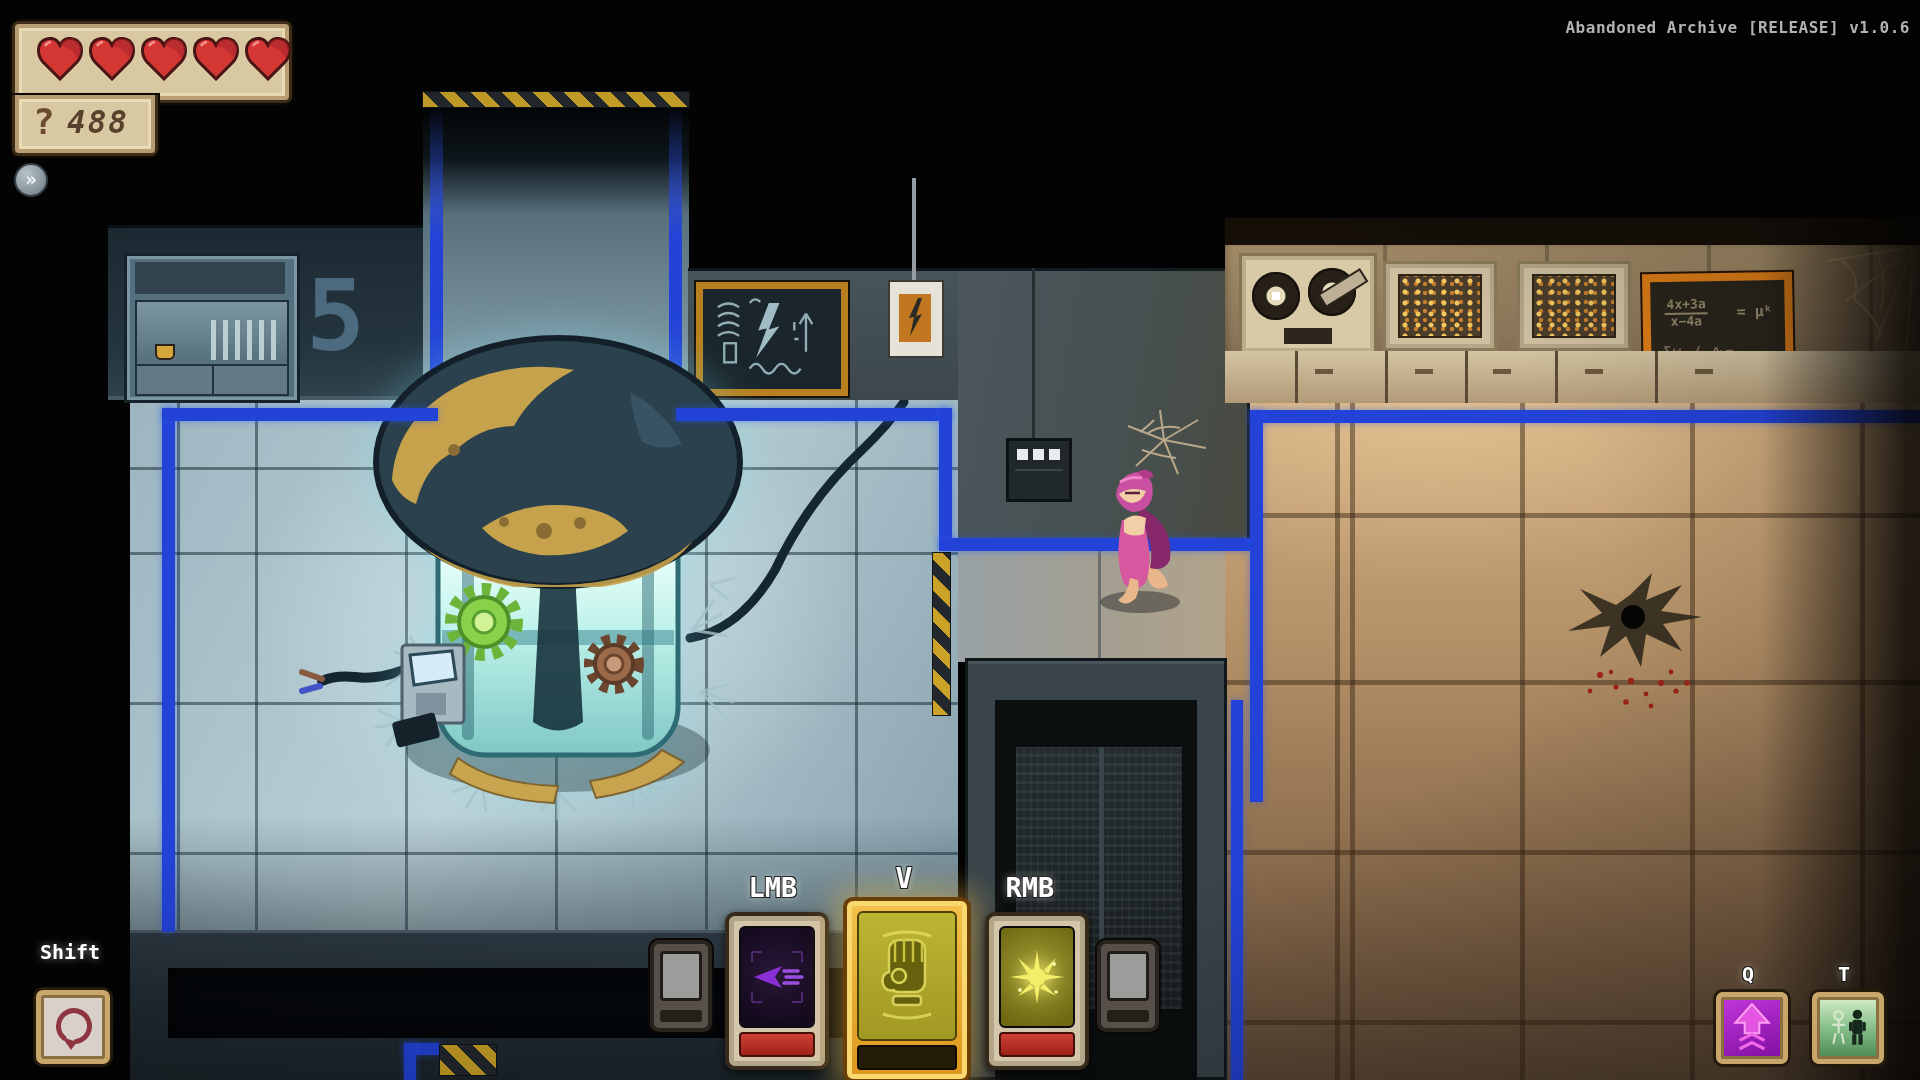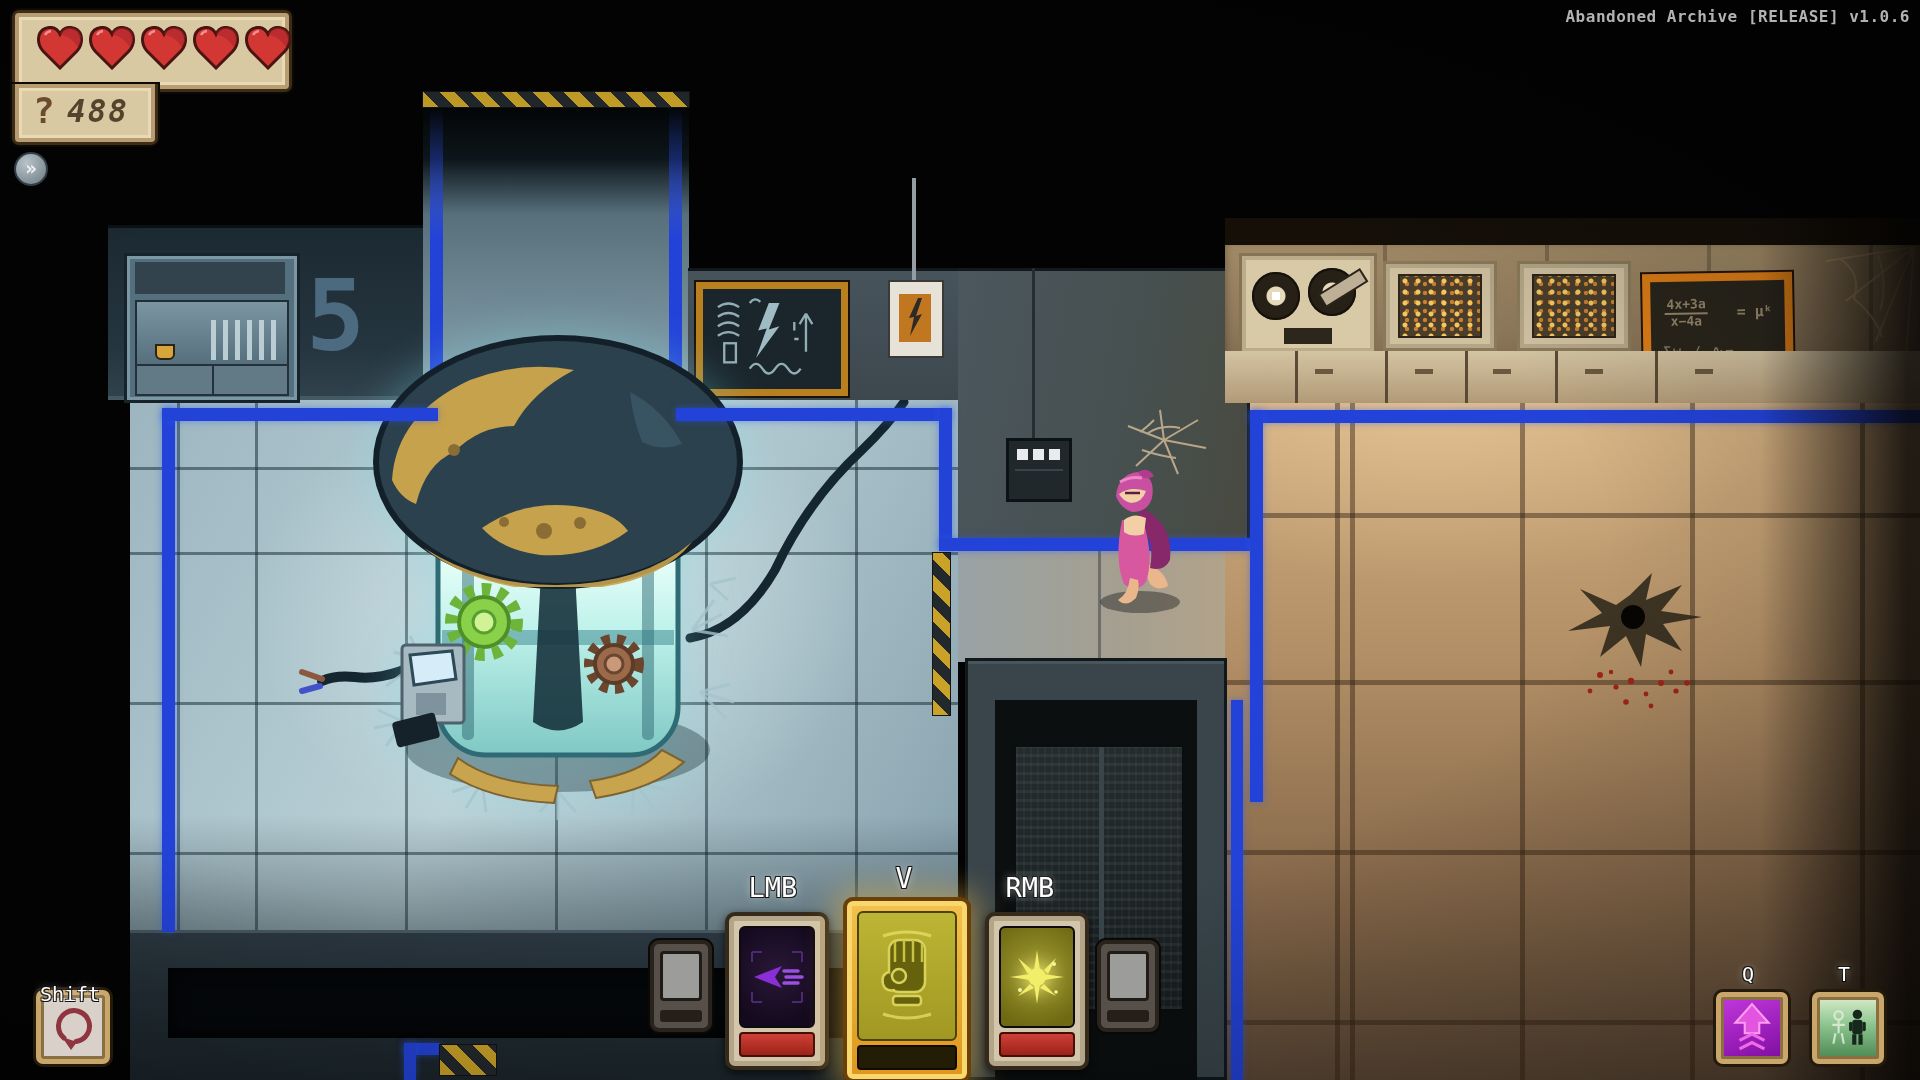--- a/index.html
+++ b/index.html
@@ -114,36 +114,36 @@
       repeating-linear-gradient(90deg,rgba(50,32,16,.45) 0 5px,transparent 5px 170px),
       repeating-linear-gradient(0deg,rgba(50,32,16,.45) 0 5px,transparent 5px 170px),
       radial-gradient(ellipse 500px 260px at 30% 0%,rgba(250,220,170,.4),transparent 70%),
       linear-gradient(180deg,#d2ae80 0%,#b18e65 38%,#86684a 72%,#5d4936 100%);
     background-position:125px 0,0 115px,0 0,0 0;}
   #right-vignette{left:1760px;top:218px;width:160px;height:862px;z-index:7;
     background:linear-gradient(90deg,rgba(5,3,1,0),rgba(5,3,1,.82) 92%);}
   #stage-vignette{left:0;top:0;width:1920px;height:1080px;z-index:40;pointer-events:none;
     background:radial-gradient(ellipse at 38% 50%,transparent 52%,rgba(0,0,0,.38) 100%);}
   
-  .hud{z-index:60;}
+  .hud{z-index:60;margin-top:11px;}
   #health-panel{left:12px;top:10px;width:274px;height:76px;background:#d8c9a3;border-radius:7px;
     border:3px solid #3c2c18;box-shadow:inset 0 0 0 4px #b89d72, inset 0 0 0 7px #e8dab4, 0 0 0 2px #0d0903;}
   #hearts-row{position:absolute;left:22px;top:13px;display:flex;gap:6px;}
   .heart{width:46px;height:44px;}
   #currency-tab{left:12px;top:84px;width:140px;height:58px;background:#d8c9a3;border-radius:0 0 7px 7px;
     border:3px solid #3c2c18;border-top:none;box-shadow:inset 0 0 0 4px #b89d72, inset 0 0 0 7px #e8dab4, 0 0 0 2px #0d0903;}
   #currency-icon{position:absolute;left:18px;top:6px;font-size:36px;font-weight:bold;color:#6b4a2e;}
   #currency-value{position:absolute;left:52px;top:9px;font-size:31px;font-weight:bold;font-style:italic;
     color:#57432d;letter-spacing:2px;}
   #expand-button{left:14px;top:152px;width:30px;height:30px;border-radius:50%;cursor:pointer;
     background:radial-gradient(circle at 35% 30%,#b7c3ca,#6e7a82);border:2px solid #333d45;
     color:#eef2f4;font-size:19px;font-weight:bold;text-align:center;line-height:28px;}
   #game-title{right:10px;top:7px;position:absolute;color:#b2b2b2;font-size:16px;font-weight:bold;
     text-shadow:1px 1px 0 #000;letter-spacing:.5px;}
-  .kb-label{position:absolute;color:#fff;font-weight:normal;text-align:center;z-index:61;
+  .kb-label{position:absolute;color:#fff;font-weight:bold;text-align:center;z-index:61;
     text-shadow:0 0 9px rgba(255,255,255,.55),1px 1px 0 #000,-1px -1px 0 #000,1px -1px 0 #000,-1px 1px 0 #000;}
   .keyframe{position:absolute;border:5px solid #c9a76b;border-radius:7px;z-index:60;cursor:pointer;
     box-shadow:0 0 0 3px #241a0c, inset 0 0 0 3px #8a6f42;}
   .mini-slot{position:absolute;width:54px;height:84px;border-radius:9px;background:#57504a;z-index:60;
     border:4px solid #29231d;box-shadow:0 0 0 2px #0b0907;cursor:pointer;}
   .mini-slot .scr{position:absolute;left:6px;right:6px;top:7px;height:44px;background:#9c9c9a;
     border:3px solid #1f1b15;border-radius:4px;}
   .mini-slot .low{position:absolute;left:6px;right:6px;bottom:6px;height:12px;background:#241f19;border-radius:3px;}
   .card{position:absolute;border-radius:10px;background:#d3c6ab;border:4px solid #35291b;z-index:60;cursor:pointer;
     box-shadow:inset 0 0 0 5px #b3a588, 0 3px 8px rgba(0,0,0,.65);}
@@ -416,21 +416,21 @@
         </svg>
       </div>
   </div>
   <div class="abs hud" id="currency-tab">
     <span id="currency-icon">?</span>
     <span id="currency-value">488</span>
   </div>
   <div class="abs hud" id="expand-button">»</div>
   <span id="game-title" class="hud">Abandoned Archive [RELEASE] v1.0.6</span>
 
-  <span class="kb-label" style="left:30px;top:982px;width:80px;font-size:20px">Shift</span>
+  <span class="kb-label" style="left:30px;top:940px;width:80px;font-size:20px">Shift</span>
   <div class="keyframe" style="left:36px;top:990px;width:64px;height:64px;background:#d9d0c9">
     <svg class="icon-center" width="48" height="48" viewBox="0 0 48 48">
       <path d="M15 35 A15.5 15.5 0 1 1 27 38.5" fill="none" stroke="#8e3540" stroke-width="5" stroke-linecap="round"></path>
       <polygon points="28,39 13,34 22,47" fill="#8e3540"></polygon>
     </svg>
   </div>
 
   <div class="mini-slot" style="left:650px;top:940px">
     <div class="scr"></div>
       <div class="low"></div>

